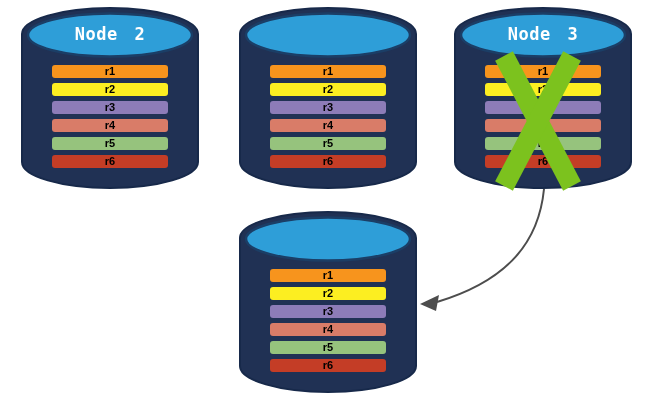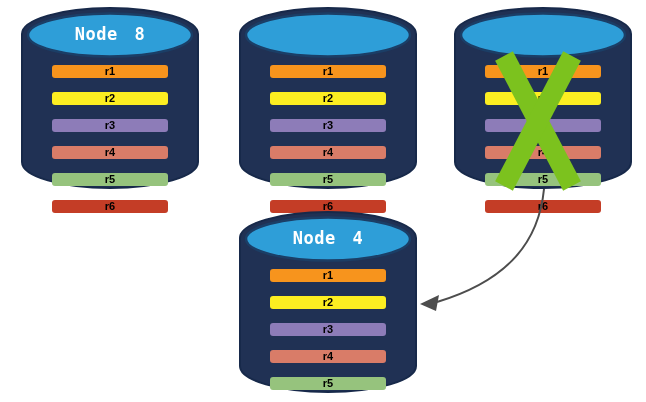--- a/index.html
+++ b/index.html
@@ -14,39 +14,39 @@
   .can{position:absolute;left:0;top:0;}
   .node-title{
     position:absolute;left:0;top:18px;width:100%;
     text-align:center;
     font-family:"DejaVu Sans Mono", monospace;
     font-weight:bold;font-size:17px;
     letter-spacing:0.5px;word-spacing:6px;
   }
   .rows{position:absolute;left:32px;top:59px;width:116px;}
   .row{
-    height:13px;margin-bottom:14px;border-radius:3px;
+    height:13px;margin-bottom:5px;border-radius:3px;
     text-align:center;line-height:13px;
     font-size:11px;font-weight:bold;color:#000000;
     font-family:"Liberation Sans", sans-serif;
   }
   .x-mark{position:absolute;left:37px;top:42px;}
   .arrow{position:absolute;left:413px;top:183px;}
 </style>
 </head>
 <body>
 
 <div id="stage">
 
   <div class="node" style="left:20px;top:6px">
     <svg class="can" width="180" height="184" viewBox="0 0 180 184">
       <path d="M2,28 A88,26 0 0 1 178,28 L178,156 A88,26 0 0 1 2,156 Z" stroke-width="2" fill="#203154" stroke="#17294A"></path>
       <ellipse cx="90" cy="29" rx="82" ry="21.5" stroke-width="2.5" fill="#2E9ED8" stroke="#1B3E66"></ellipse>
     </svg>
-    <div class="node-title" style="color: rgb(255, 255, 255);">Node 8</div>
+    <div class="node-title" style="color: rgb(255, 255, 255);">Node 2</div>
     <div class="rows">
       <div class="row" style="background-color: rgb(247, 148, 29);"><span>r1</span></div>
       <div class="row" style="background-color: rgb(252, 238, 33);"><span>r2</span></div>
       <div class="row" style="background-color: rgb(141, 124, 184);"><span>r3</span></div>
       <div class="row" style="background-color: rgb(217, 124, 104);"><span>r4</span></div>
       <div class="row" style="background-color: rgb(150, 195, 125);"><span>r5</span></div>
       <div class="row" style="background-color: rgb(196, 61, 38);"><span>r6</span></div>
     </div>
   </div>
 
@@ -63,40 +63,40 @@
       <div class="row" style="background-color: rgb(150, 195, 125);"><span>r5</span></div>
       <div class="row" style="background-color: rgb(196, 61, 38);"><span>r6</span></div>
     </div>
   </div>
 
   <div class="node" style="left:453px;top:6px">
     <svg class="can" width="180" height="184" viewBox="0 0 180 184">
       <path d="M2,28 A88,26 0 0 1 178,28 L178,156 A88,26 0 0 1 2,156 Z" stroke-width="2" fill="#203154" stroke="#17294A"></path>
       <ellipse cx="90" cy="29" rx="82" ry="21.5" stroke-width="2.5" fill="#2E9ED8" stroke="#1B3E66"></ellipse>
     </svg>
+    <div class="node-title" style="color: rgb(255, 255, 255);">Node 3</div>
     <div class="rows">
       <div class="row" style="background-color: rgb(247, 148, 29);"><span>r1</span></div>
       <div class="row" style="background-color: rgb(252, 238, 33);"><span>r2</span></div>
       <div class="row" style="background-color: rgb(141, 124, 184);"><span>r3</span></div>
       <div class="row" style="background-color: rgb(217, 124, 104);"><span>r4</span></div>
       <div class="row" style="background-color: rgb(150, 195, 125);"><span>r5</span></div>
       <div class="row" style="background-color: rgb(196, 61, 38);"><span>r6</span></div>
     </div>
     <svg class="x-mark" width="96" height="146" viewBox="0 0 96 146">
       <line x1="14" y1="8" x2="82" y2="138" stroke-width="20" stroke="#7CC21E"></line>
       <line x1="82" y1="8" x2="14" y2="138" stroke-width="20" stroke="#7CC21E"></line>
     </svg>
   </div>
 
   <div class="node" style="left:238px;top:210px">
     <svg class="can" width="180" height="184" viewBox="0 0 180 184">
       <path d="M2,28 A88,26 0 0 1 178,28 L178,156 A88,26 0 0 1 2,156 Z" stroke-width="2" fill="#203154" stroke="#17294A"></path>
       <ellipse cx="90" cy="29" rx="82" ry="21.5" stroke-width="2.5" fill="#2E9ED8" stroke="#1B3E66"></ellipse>
     </svg>
-    <div class="node-title" style="color: rgb(255, 255, 255);">Node 4</div>
     <div class="rows">
       <div class="row" style="background-color: rgb(247, 148, 29);"><span>r1</span></div>
       <div class="row" style="background-color: rgb(252, 238, 33);"><span>r2</span></div>
       <div class="row" style="background-color: rgb(141, 124, 184);"><span>r3</span></div>
       <div class="row" style="background-color: rgb(217, 124, 104);"><span>r4</span></div>
       <div class="row" style="background-color: rgb(150, 195, 125);"><span>r5</span></div>
       <div class="row" style="background-color: rgb(196, 61, 38);"><span>r6</span></div>
     </div>
   </div>
 

